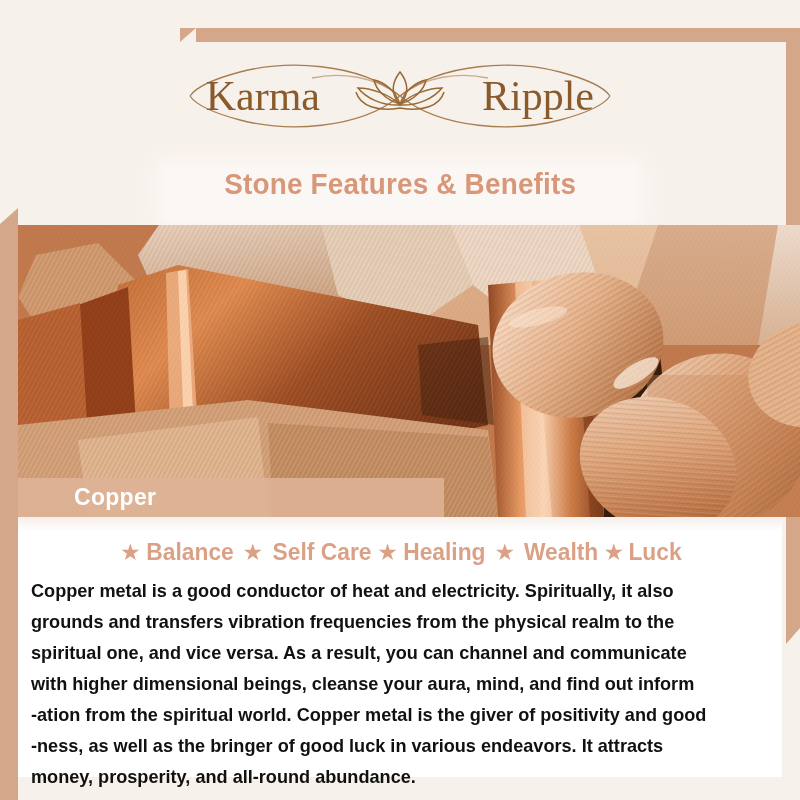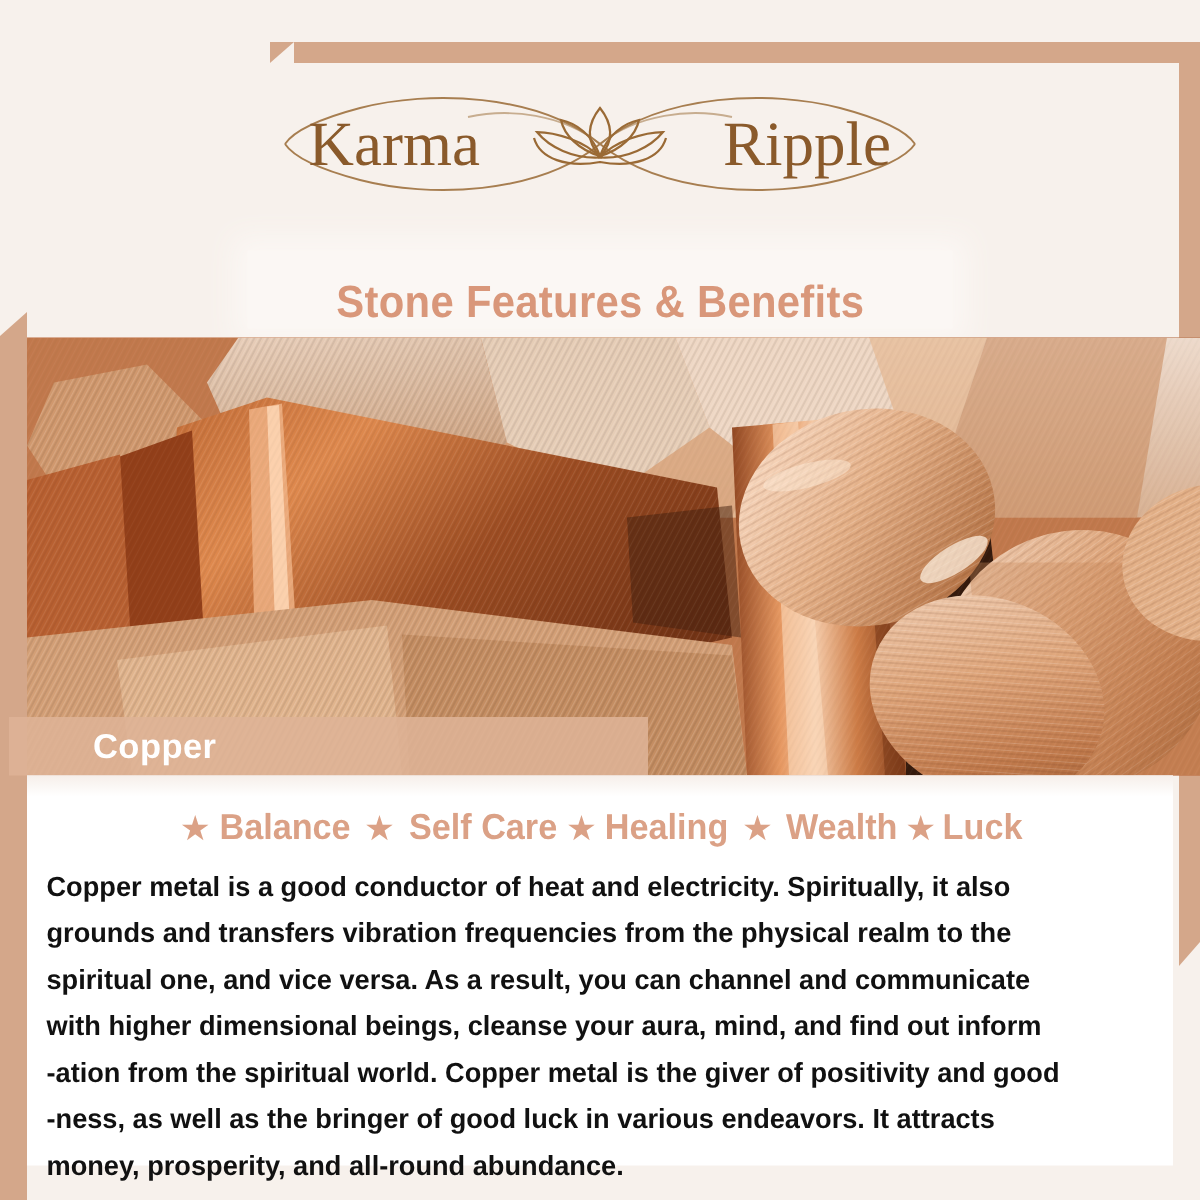--- a/index.html
+++ b/index.html
@@ -43,42 +43,42 @@
   .logo-svg{display:block;}
   .logo-text{
     font-family:"Liberation Serif", serif;
     fill:#8a5a2b;
   }
 
   
   .title-banner{
     position:absolute;left:165px;top:139px;width:470px;height:52px;
     background:#fbf7f4;
-    display:flex;align-items:flex-end;justify-content:center;
+    display:flex;align-items:flex-start;justify-content:center;
     box-shadow:0 0 18px 10px #fbf7f4;
   }
   .title-text{
     font-family:"Liberation Sans", sans-serif;
     font-weight:bold;
     font-size:30px;
     letter-spacing:.2px;
     color:#d9977a;
     transform:scaleX(.93);
     white-space:nowrap;
   }
 
   
   .photo{
     position:absolute;left:18px;top:197px;width:782px;height:292px;
     overflow:hidden;background:#c4734a;
   }
   .photo svg{display:block;width:782px;height:292px;}
 
   .photo-label{
-    position:absolute;left:6px;top:450px;width:426px;height:39px;
+    position:absolute;left:18px;top:450px;width:426px;height:39px;
     background:rgba(222,179,150,.88);
     display:flex;align-items:center;
   }
   .photo-label span{
     margin-left:56px;
     color:#ffffff;
     font-size:23px;
     font-weight:bold;
     letter-spacing:.3px;
   }

